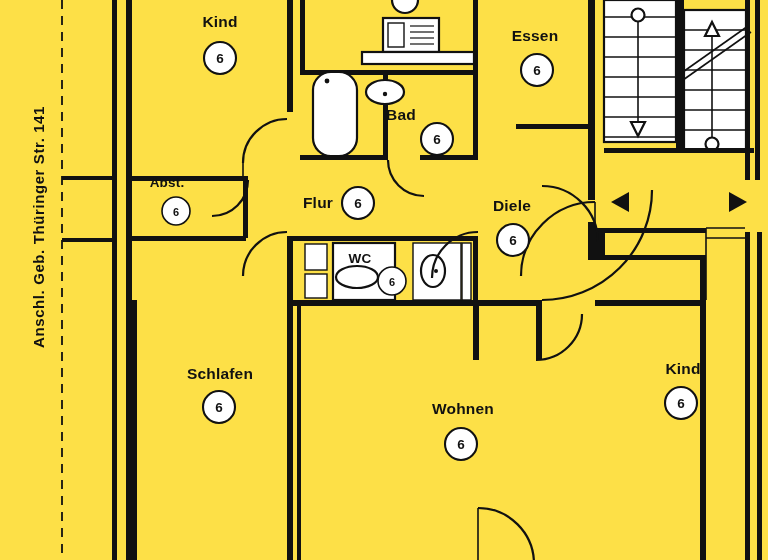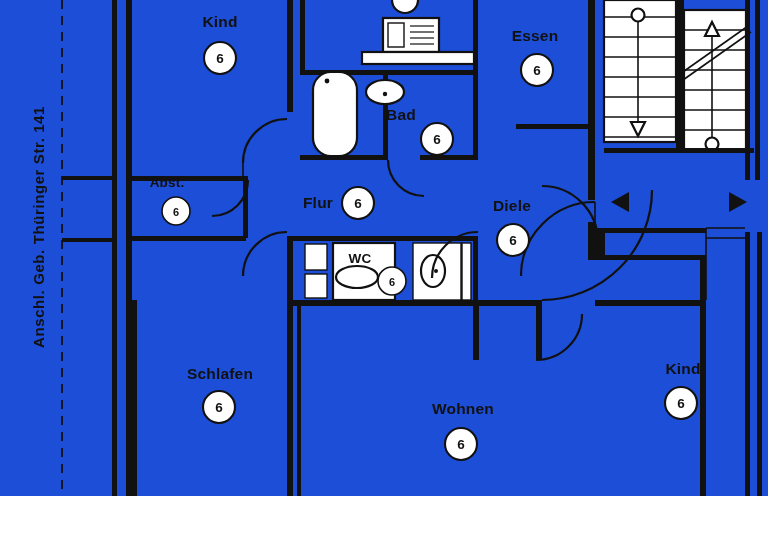--- a/index.html
+++ b/index.html
@@ -3,22 +3,22 @@
 <meta charset="utf-8">
 <style>
   html, body {
     margin: 0;
     padding: 0;
     background: #ffffff;
   }
   #plan-root {
     position: relative;
     width: 768px;
-    height: 496px;
-    background: #1d4ed8;
+    height: 560px;
+    background: #fde047;
     overflow: hidden;
     font-family: "Liberation Sans", sans-serif;
   }
   #plan-svg {
     position: absolute;
     left: 0;
     top: 0;
     width: 768px;
     height: 560px;
     display: block;

